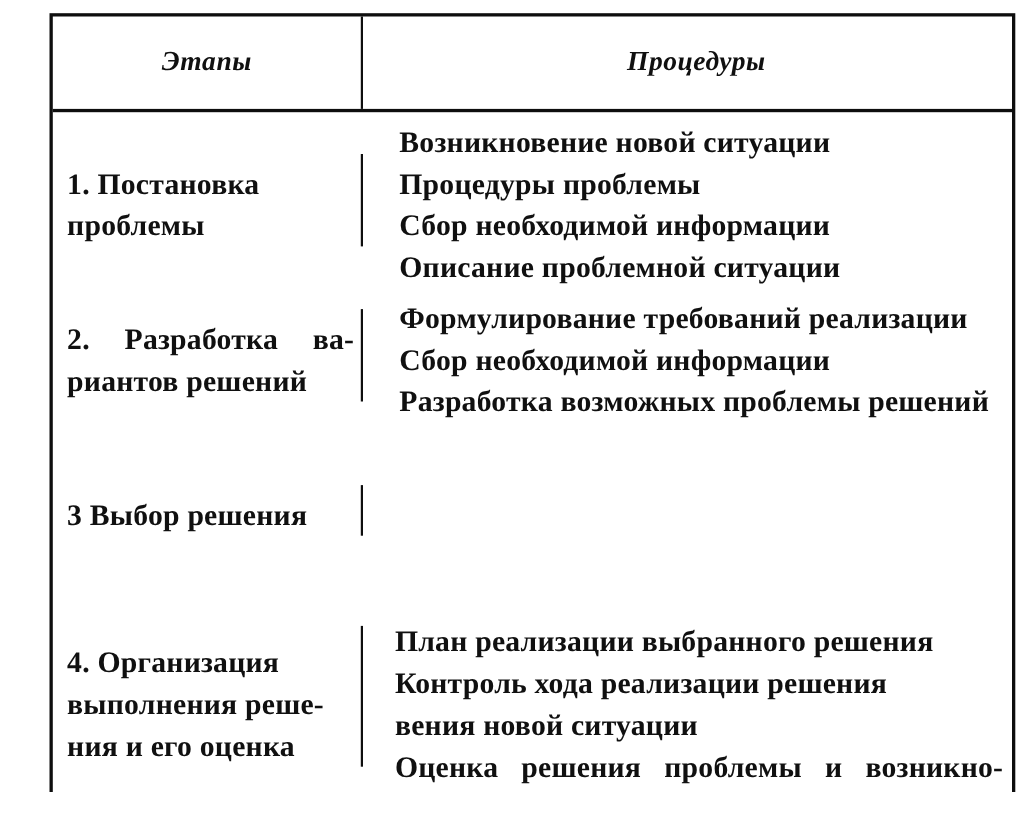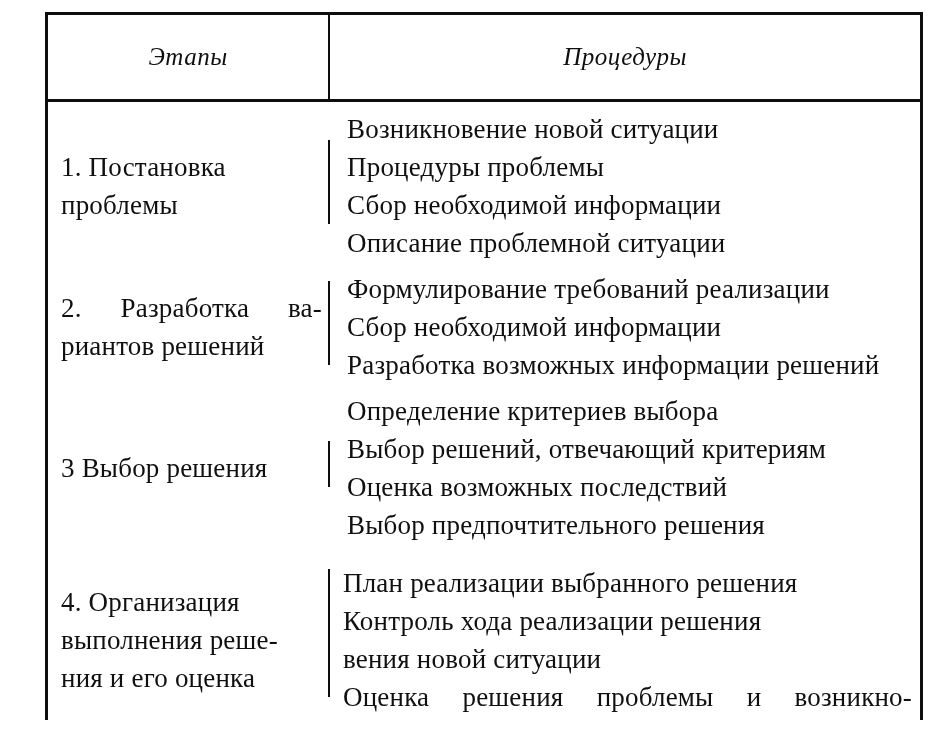--- a/index.html
+++ b/index.html
@@ -8,20 +8,21 @@
     background: #ffffff;
   }
   .page {
     position: relative;
     width: 932px;
     height: 720px;
     background: #ffffff;
     font-family: "Liberation Serif", "DejaVu Serif", serif;
     color: #101010;
     overflow: hidden;
+    font-weight: bold;
   }
   .scan-table {
     position: absolute;
     left: 45px;
     top: 12px;
     width: 878px;
     height: 712px;
     border: 3px solid #0e0e0e;
     box-sizing: border-box;
     display: flex;
@@ -44,20 +45,21 @@
   }
   .col-stage {
     width: 282px;
     flex: 0 0 282px;
     border-right: 2px solid #0e0e0e;
     box-sizing: border-box;
   }
   .col-proc {
     flex: 1 1 auto;
     min-width: 0;
+    margin-left: 16px;
   }
   .tbody {
     flex: 1 1 auto;
     display: flex;
     flex-direction: column;
   }
   .trow {
     display: flex;
     flex: 0 0 auto;
     align-items: center;
@@ -122,33 +124,27 @@
       </div>
 
       <div class="trow trow-2">
         <div class="td td-stage col-stage">
           <div class="line spread">2. Разработка ва-</div>
           <div class="line">риантов решений</div>
         </div>
         <div class="td td-proc col-proc">
           <div class="line">Формулирование требований реализации</div>
           <div class="line">Сбор необходимой информации</div>
-          <div class="line">Разработка возможных информации решений</div>
+          <div class="line">Разработка возможных проблемы решений</div>
         </div>
       </div>
 
       <div class="trow trow-3">
         <div class="td td-stage col-stage">
           <div class="line">3 Выбор решения</div>
-        </div>
-        <div class="td td-proc col-proc">
-          <div class="line">Определение критериев выбора</div>
-          <div class="line">Выбор решений, отвечающий критериям</div>
-          <div class="line">Оценка возможных последствий</div>
-          <div class="line">Выбор предпочтительного решения</div>
         </div>
       </div>
 
       <div class="trow trow-4">
         <div class="td td-stage col-stage">
           <div class="line">4. Организация</div>
           <div class="line">выполнения реше-</div>
           <div class="line">ния и его оценка</div>
         </div>
         <div class="td td-proc col-proc">

